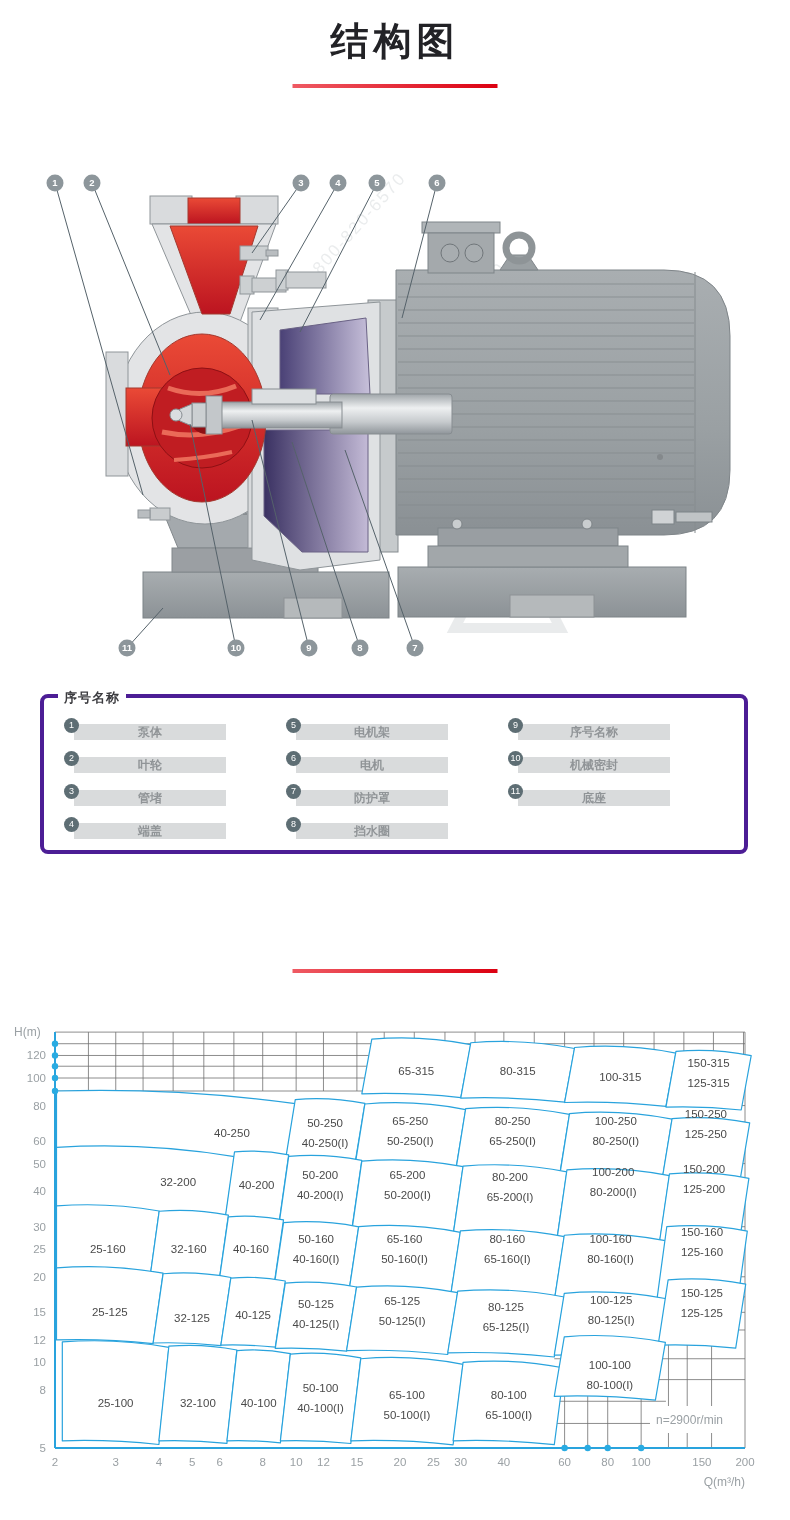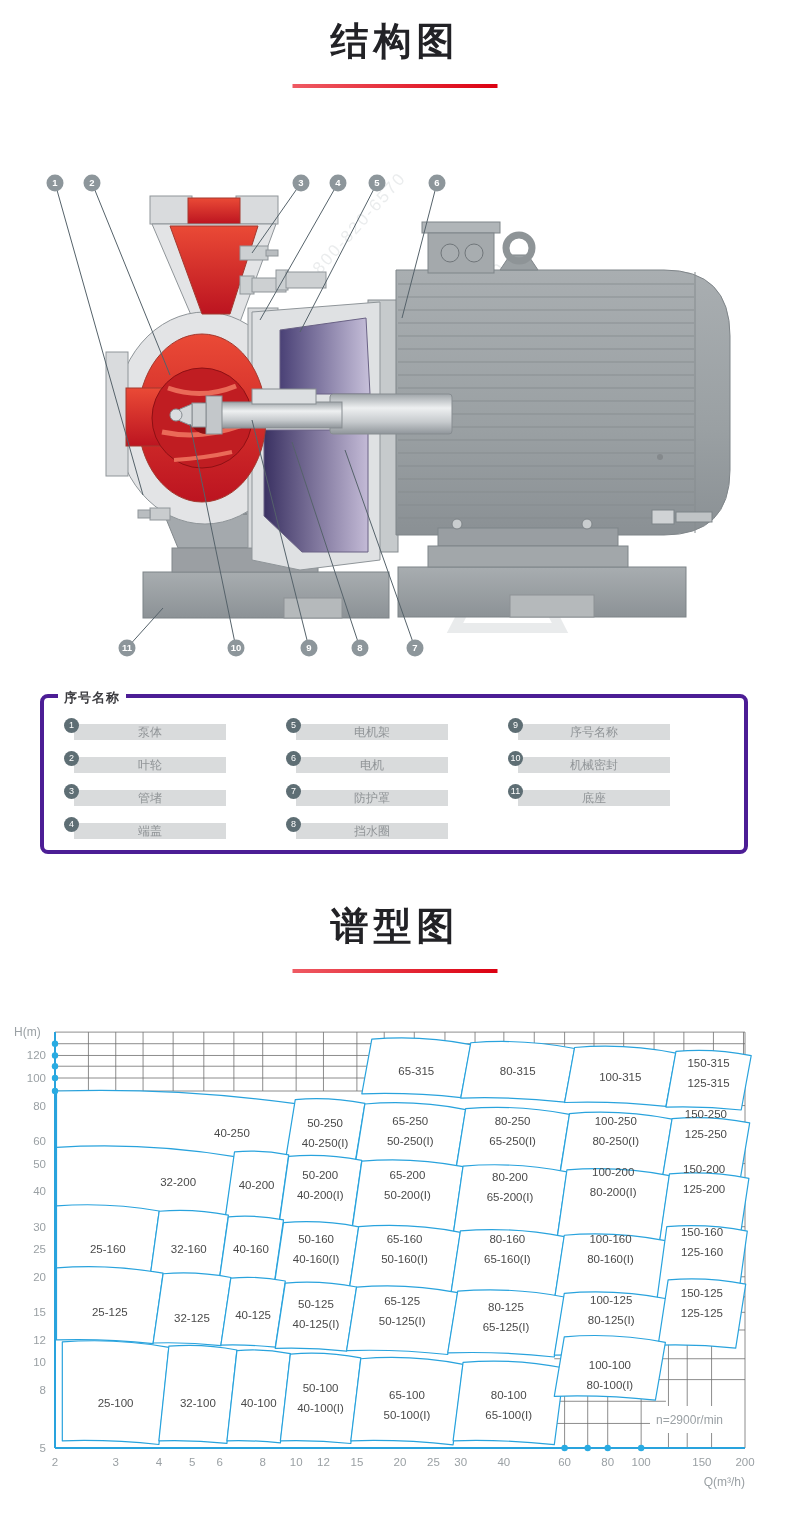--- a/index.html
+++ b/index.html
@@ -18,21 +18,21 @@
   .legend{position:absolute;top:694px;left:40px;width:708px;height:160px;
           border:4px solid #4c1d95;border-radius:8px;box-sizing:border-box;background:#fff;}
   .legend-title{position:absolute;top:-9px;left:14px;background:#fff;padding:0 6px;
           font-size:13px;font-weight:bold;color:#3c3c40;letter-spacing:1px;}
   .legend-grid{display:grid;grid-auto-flow:column;grid-template-rows:repeat(4,33px);
           grid-template-columns:repeat(3,1fr);padding:20px 14px 0 20px;}
   .legend-row{display:flex;align-items:flex-start;height:33px;}
   .badge{width:15px;height:15px;border-radius:50%;background:#5e6e74;color:#fff;font-size:9px;
          line-height:15px;text-align:center;flex:0 0 15px;position:relative;z-index:2;margin-top:0;}
   .bar{margin-left:-5px;margin-top:6px;width:152px;height:16px;background:#d9dbdc;color:#909497;
-       font-size:12px;line-height:16px;text-align:center;}
+       font-size:12px;line-height:16px;text-align:center;font-weight:bold;}
 </style>
 </head>
 <body>
 
 <div class="page">
 
   <div class="title" id="t1">结构图</div>
   <div class="rule" id="u1"></div>
 
   <svg id="diagram-svg" viewBox="0 0 790 520" width="790" height="520">
@@ -256,21 +256,20 @@
           <span class="badge">10</span>
           <div class="bar">机械密封</div>
         </div>
         <div class="legend-row">
           <span class="badge">11</span>
           <div class="bar">底座</div>
         </div>
       </div>
   </div>
 
-  <div class="title" id="t2">谱型图</div>
   <div class="rule" id="u2"></div>
 
   <svg id="chart-svg" viewBox="0 0 790 500" width="790" height="500">
       <g stroke="#707070" stroke-width="0.8">
         <line x1="55" y1="12.106940164373164" x2="745" y2="12.106940164373164"></line>
         <line x1="55" y1="23.708773965056253" x2="745" y2="23.708773965056253"></line>
         <line x1="55" y1="35.48085362405555" x2="745" y2="35.48085362405555"></line>
         <line x1="55" y1="46.22792034100083" x2="745" y2="46.22792034100083"></line>
         <line x1="55" y1="58" x2="745" y2="58"></line>
         <line x1="55" y1="71.01343031545603" x2="745" y2="71.01343031545603"></line>

